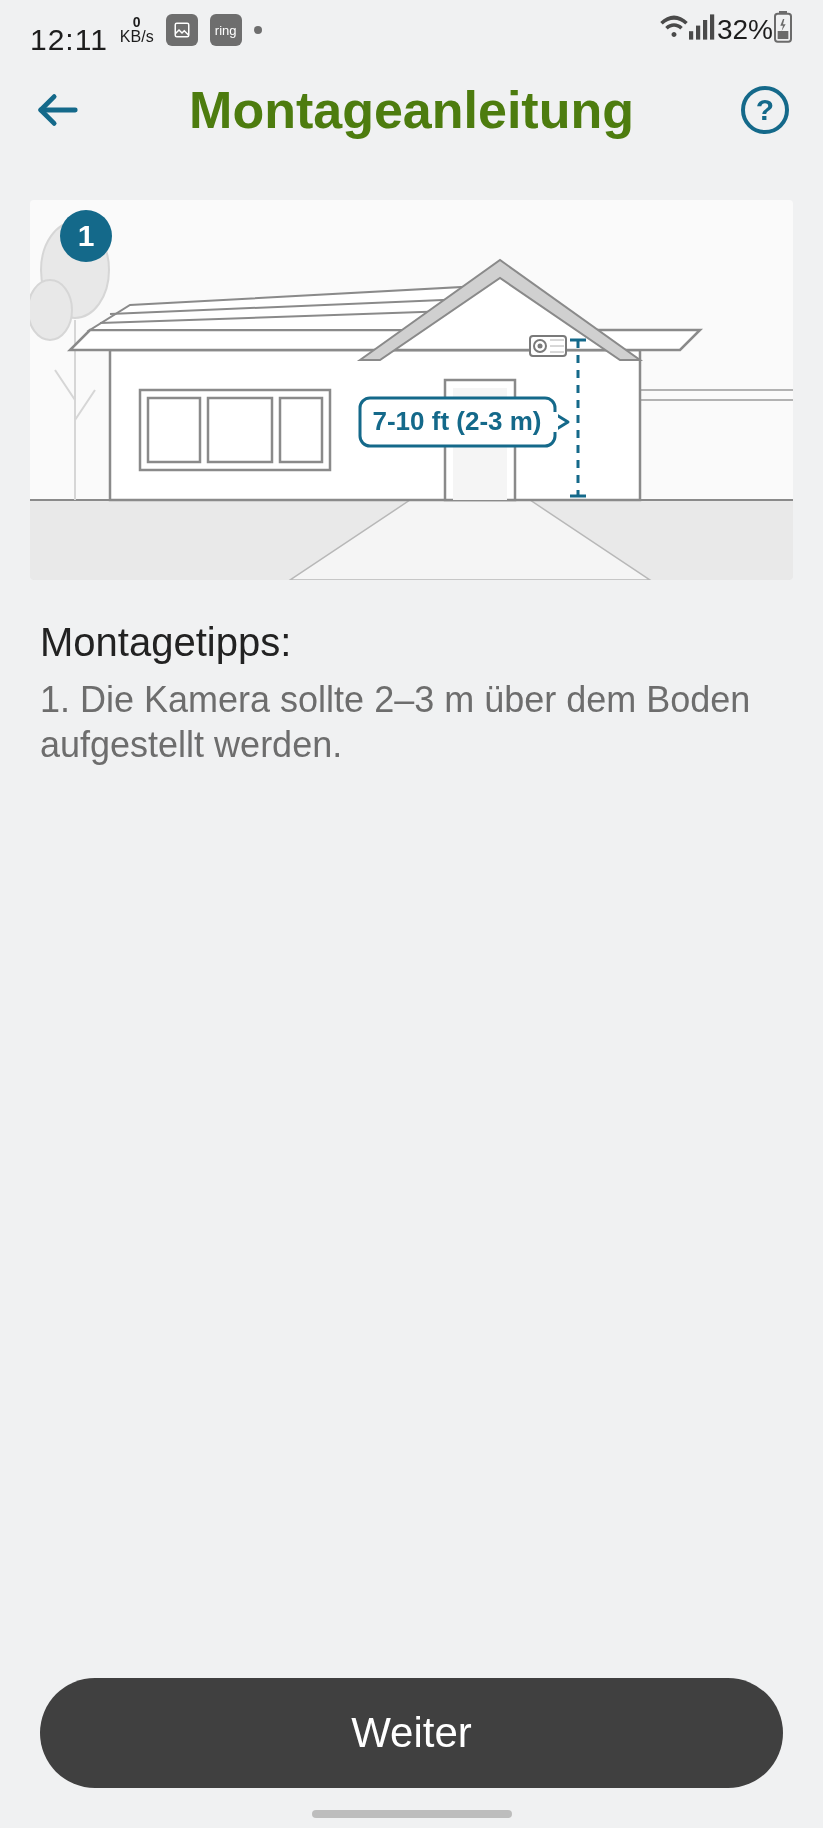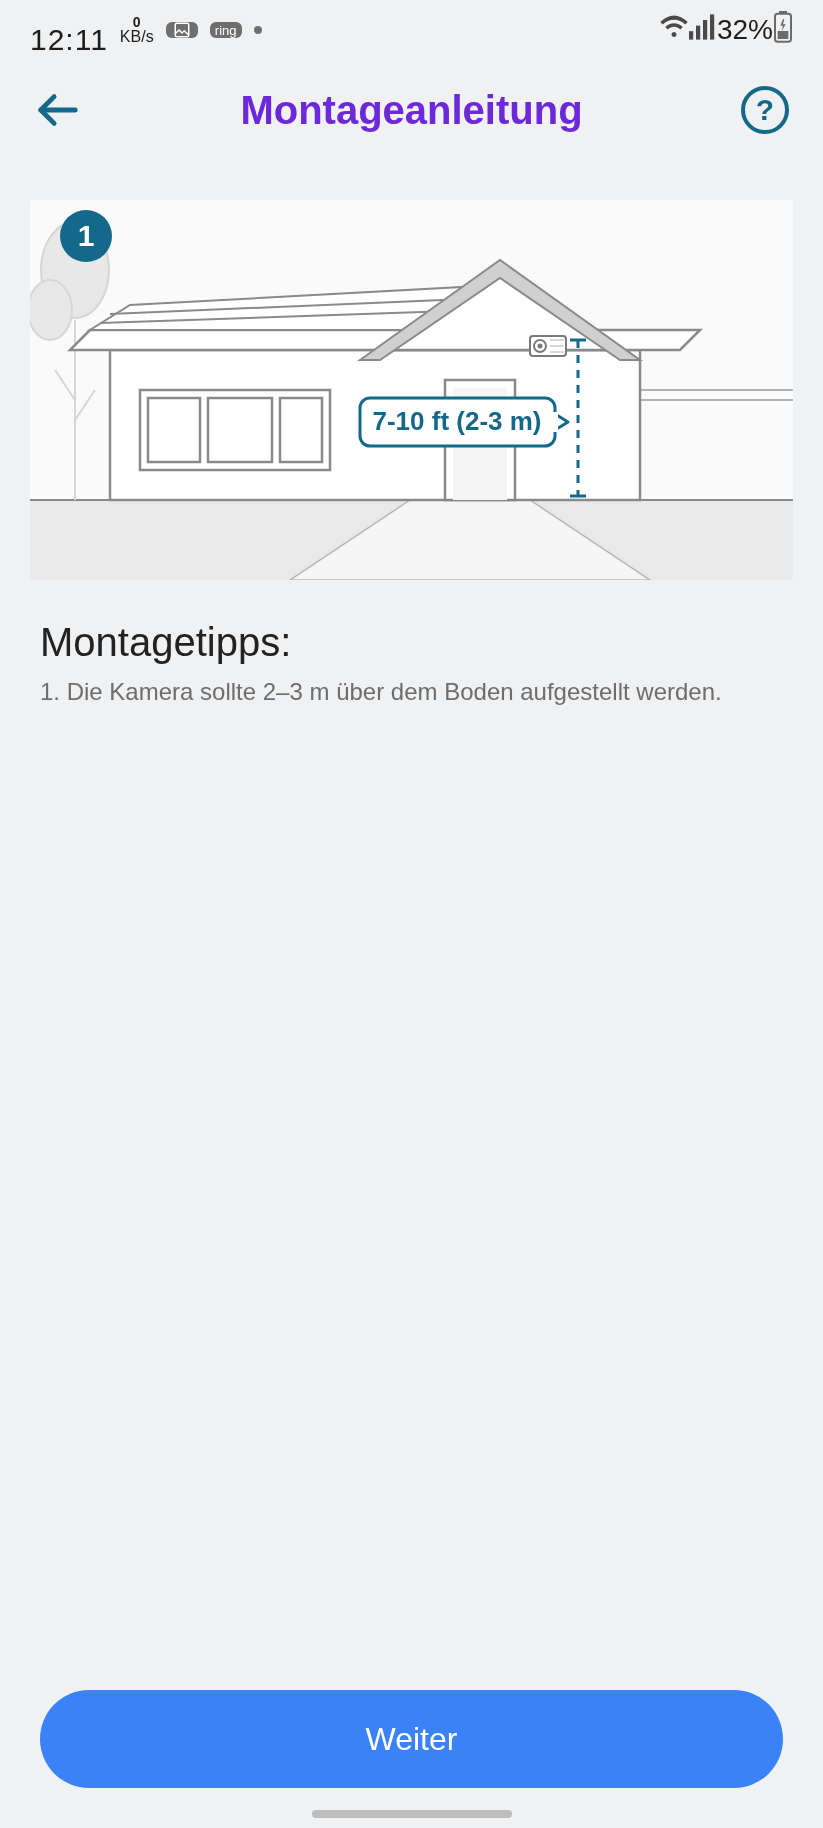--- a/index.html
+++ b/index.html
@@ -2,33 +2,33 @@
 <html><head>
 <meta charset="utf-8">
 <style>
   * { box-sizing: border-box; margin: 0; padding: 0; }
   html, body { width: 823px; height: 1828px; font-family: -apple-system, Helvetica, Arial, sans-serif; background: #f0f1f2; overflow: hidden; }
   .statusbar { height: 60px; display: flex; align-items: center; justify-content: space-between; padding: 0 30px; font-size: 28px; color: #1d1d1d; }
   .statusbar .left { display: flex; align-items: center; gap: 12px; }
   .statusbar .right { display: flex; align-items: center; }
   .time { font-weight: 400; font-size: 30px; letter-spacing: 1px; margin-top: 20px; }
   .kbs { font-size: 14px; line-height: 1; text-align: center; }
-  .icon-sq { width: 32px; height: 16px; border-radius: 6px; background: #6e6e6e; color: #fff; display: flex; align-items: center; justify-content: center; font-size: 14px; }
+  .icon-sq { width: 32px; height: 32px; border-radius: 6px; background: #6e6e6e; color: #fff; display: flex; align-items: center; justify-content: center; font-size: 14px; }
   .dot { width: 8px; height: 8px; background: #6e6e6e; border-radius: 50%; }
   .header { height: 100px; display: flex; align-items: center; justify-content: space-between; padding: 0 30px; }
   .back-btn, .help-btn { width: 56px; height: 56px; display: flex; align-items: center; justify-content: center; cursor: pointer; }
-  .title { font-size: 40px; font-weight: 700; color: #6d28d9; text-align: center; flex: 1; }
+  .title { font-size: 52px; font-weight: 700; color: #4d7c0f; text-align: center; flex: 1; }
   .help-circle { width: 48px; height: 48px; border: 4px solid #14698a; border-radius: 50%; color: #14698a; font-size: 30px; font-weight: 700; display: flex; align-items: center; justify-content: center; }
   .illustration { margin: 40px 30px 0 30px; background: #fafafa; border-radius: 4px; position: relative; height: 380px; overflow: hidden; }
   .step-badge { position: absolute; top: 10px; left: 30px; width: 52px; height: 52px; background: #14698a; border-radius: 50%; color: #fff; font-size: 30px; font-weight: 600; display: flex; align-items: center; justify-content: center; z-index: 10; }
   .content { padding: 40px 40px 0 40px; }
   .tips-title { font-size: 40px; font-weight: 500; color: #222; margin-bottom: 12px; }
-  .tips-body { font-size: 24px; font-weight: 400; color: #6d6d6d; line-height: 1.25; }
+  .tips-body { font-size: 36px; font-weight: 400; color: #6d6d6d; line-height: 1.25; }
   .footer { position: absolute; bottom: 40px; left: 0; right: 0; padding: 0 40px; }
-  .primary-btn { width: 100%; height: 98px; background: #3b82f6; color: #fff; border: none; border-radius: 60px; font-size: 32px; font-weight: 400; cursor: pointer; }
+  .primary-btn { width: 100%; height: 110px; background: #404040; color: #fff; border: none; border-radius: 60px; font-size: 42px; font-weight: 400; cursor: pointer; }
   .gesture-bar { position: absolute; bottom: 10px; left: 50%; transform: translateX(-50%); width: 200px; height: 8px; background: #bdbdbd; border-radius: 4px; }
 </style>
 </head>
 <body>
 
 <div class="statusbar">
   <div class="left">
     <span class="time">12:11</span>
     <span class="kbs">
       <span style="display:block;font-weight:600">0</span>

